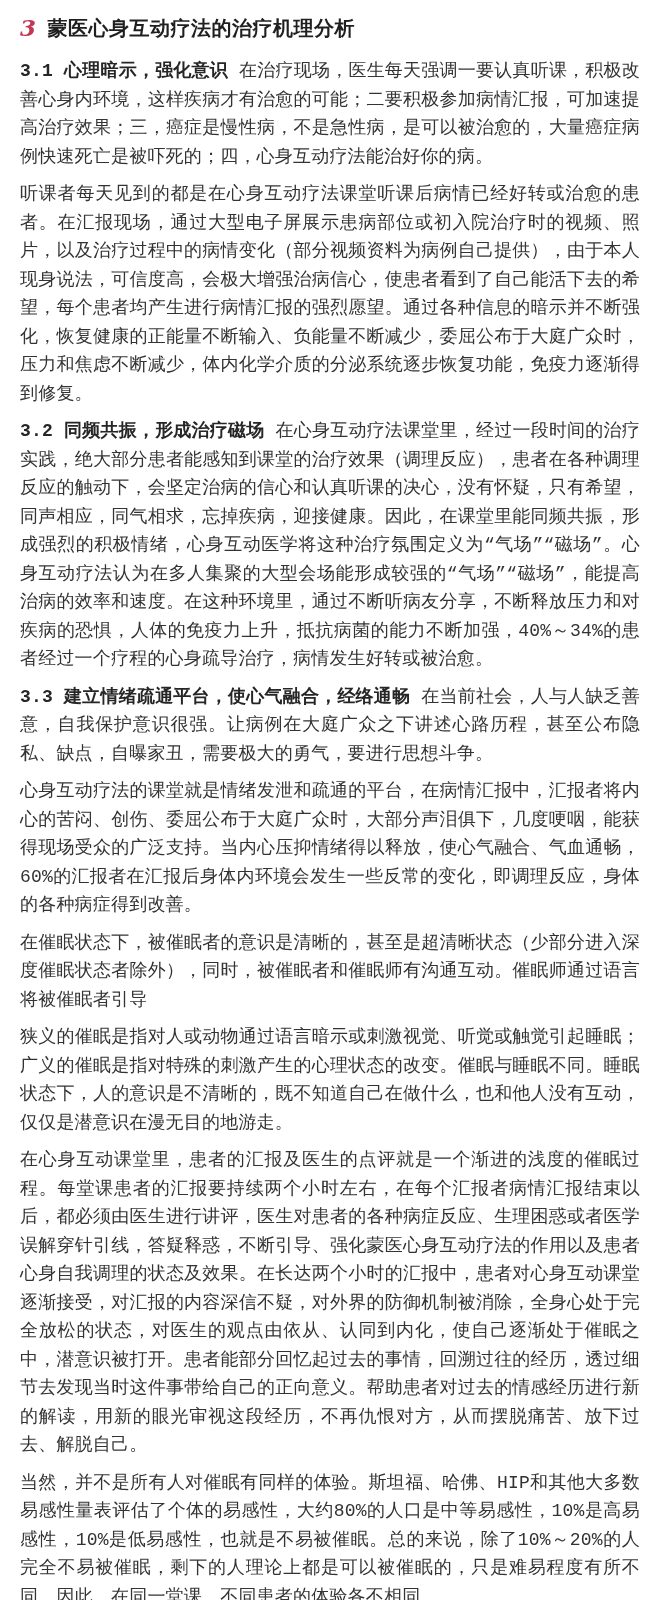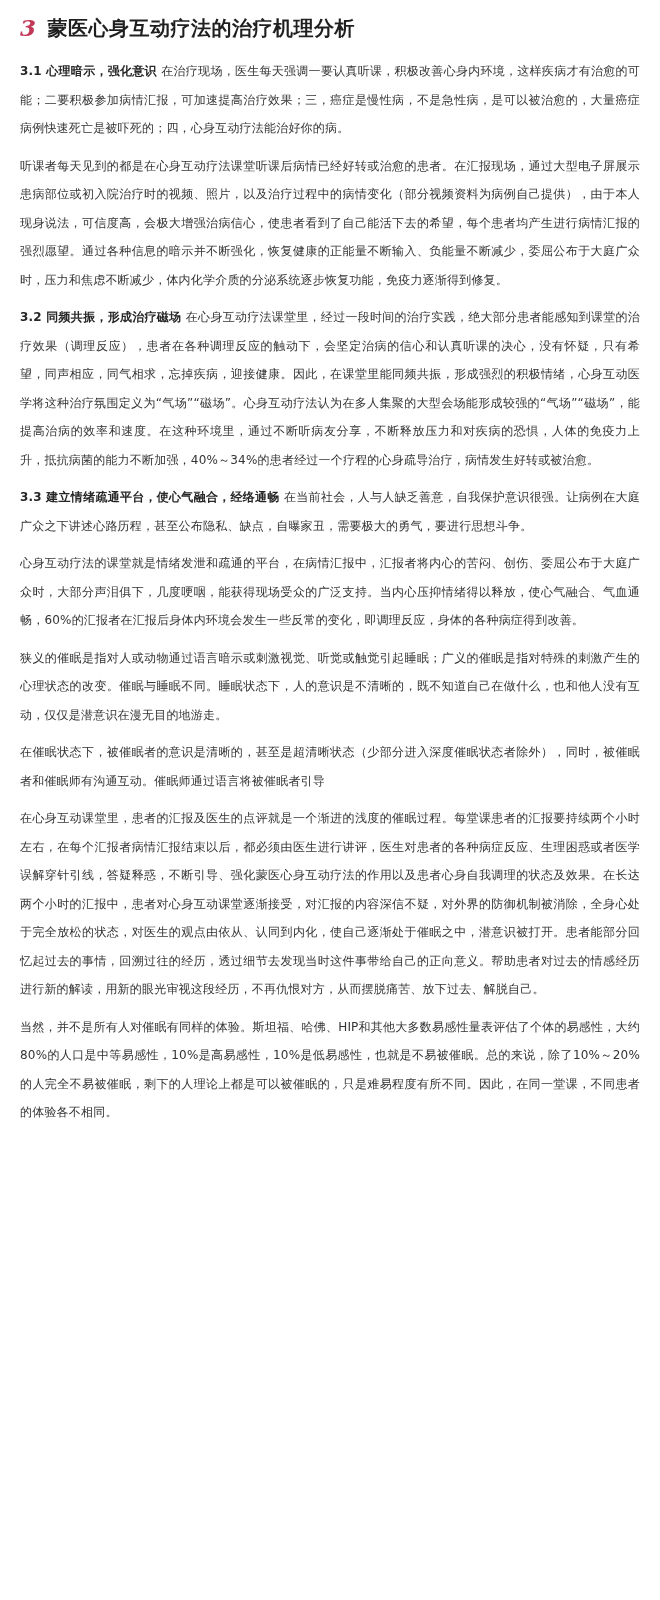--- a/index.html
+++ b/index.html
@@ -33,25 +33,26 @@
     font-family: "DejaVu Serif", "Liberation Serif", serif;
     font-style: italic;
     font-weight: bold;
     color: #c13756;
     font-size: 23px;
     margin-right: 11px;
     transform: translateY(1px);
   }
   .para {
     margin: 0 0 9px 0;
-    font-size: 12px;
+    font-size: 18px;
     line-height: 28.5px;
     text-align: justify;
     color: #333333;
     letter-spacing: 0.2px;
+    font-family: Liberation Mono, monospace;
   }
   .para .lead {
     font-weight: bold;
     color: #262626;
   }
   .para .lead:not(:empty)::after {
     content: "\00a0";
   }
 </style>
 </head>
@@ -67,22 +68,22 @@
 
   <p class="para"><b class="lead"></b><span>听课者每天见到的都是在心身互动疗法课堂听课后病情已经好转或治愈的患者。在汇报现场，通过大型电子屏展示患病部位或初入院治疗时的视频、照片，以及治疗过程中的病情变化（部分视频资料为病例自己提供），由于本人现身说法，可信度高，会极大增强治病信心，使患者看到了自己能活下去的希望，每个患者均产生进行病情汇报的强烈愿望。通过各种信息的暗示并不断强化，恢复健康的正能量不断输入、负能量不断减少，委屈公布于大庭广众时，压力和焦虑不断减少，体内化学介质的分泌系统逐步恢复功能，免疫力逐渐得到修复。</span></p>
 
   <p class="para"><b class="lead">3.2 同频共振，形成治疗磁场</b><span>在心身互动疗法课堂里，经过一段时间的治疗实践，绝大部分患者能感知到课堂的治疗效果（调理反应），患者在各种调理反应的触动下，会坚定治病的信心和认真听课的决心，没有怀疑，只有希望，同声相应，同气相求，忘掉疾病，迎接健康。因此，在课堂里能同频共振，形成强烈的积极情绪，心身互动医学将这种治疗氛围定义为“气场”“磁场”。心身互动疗法认为在多人集聚的大型会场能形成较强的“气场”“磁场”，能提高治病的效率和速度。在这种环境里，通过不断听病友分享，不断释放压力和对疾病的恐惧，人体的免疫力上升，抵抗病菌的能力不断加强，40%～34%的患者经过一个疗程的心身疏导治疗，病情发生好转或被治愈。</span></p>
 
   <p class="para"><b class="lead">3.3 建立情绪疏通平台，使心气融合，经络通畅</b><span>在当前社会，人与人缺乏善意，自我保护意识很强。让病例在大庭广众之下讲述心路历程，甚至公布隐私、缺点，自曝家丑，需要极大的勇气，要进行思想斗争。</span></p>
 
   <p class="para"><b class="lead"></b><span>心身互动疗法的课堂就是情绪发泄和疏通的平台，在病情汇报中，汇报者将内心的苦闷、创伤、委屈公布于大庭广众时，大部分声泪俱下，几度哽咽，能获得现场受众的广泛支持。当内心压抑情绪得以释放，使心气融合、气血通畅，60%的汇报者在汇报后身体内环境会发生一些反常的变化，即调理反应，身体的各种病症得到改善。</span></p>
 
 
+  <p class="para"><b class="lead"></b><span>在催眠状态下，被催眠者的意识是清晰的，甚至是超清晰状态（少部分进入深度催眠状态者除外），同时，被催眠者和催眠师有沟通互动。催眠师通过语言将被催眠者引导</span></p>
+
   <p class="para"><b class="lead"></b><span>狭义的催眠是指对人或动物通过语言暗示或刺激视觉、听觉或触觉引起睡眠；广义的催眠是指对特殊的刺激产生的心理状态的改变。催眠与睡眠不同。睡眠状态下，人的意识是不清晰的，既不知道自己在做什么，也和他人没有互动，仅仅是潜意识在漫无目的地游走。</span></p>
-
-  <p class="para"><b class="lead"></b><span>在催眠状态下，被催眠者的意识是清晰的，甚至是超清晰状态（少部分进入深度催眠状态者除外），同时，被催眠者和催眠师有沟通互动。催眠师通过语言将被催眠者引导</span></p>
 
 
   <p class="para"><b class="lead"></b><span>在心身互动课堂里，患者的汇报及医生的点评就是一个渐进的浅度的催眠过程。每堂课患者的汇报要持续两个小时左右，在每个汇报者病情汇报结束以后，都必须由医生进行讲评，医生对患者的各种病症反应、生理困惑或者医学误解穿针引线，答疑释惑，不断引导、强化蒙医心身互动疗法的作用以及患者心身自我调理的状态及效果。在长达两个小时的汇报中，患者对心身互动课堂逐渐接受，对汇报的内容深信不疑，对外界的防御机制被消除，全身心处于完全放松的状态，对医生的观点由依从、认同到内化，使自己逐渐处于催眠之中，潜意识被打开。患者能部分回忆起过去的事情，回溯过往的经历，透过细节去发现当时这件事带给自己的正向意义。帮助患者对过去的情感经历进行新的解读，用新的眼光审视这段经历，不再仇恨对方，从而摆脱痛苦、放下过去、解脱自己。</span></p>
 
   <p class="para"><b class="lead"></b><span>当然，并不是所有人对催眠有同样的体验。斯坦福、哈佛、HIP和其他大多数易感性量表评估了个体的易感性，大约80%的人口是中等易感性，10%是高易感性，10%是低易感性，也就是不易被催眠。总的来说，除了10%～20%的人完全不易被催眠，剩下的人理论上都是可以被催眠的，只是难易程度有所不同。因此，在同一堂课，不同患者的体验各不相同。</span></p>
 
 </div>
 
 </body></html>

